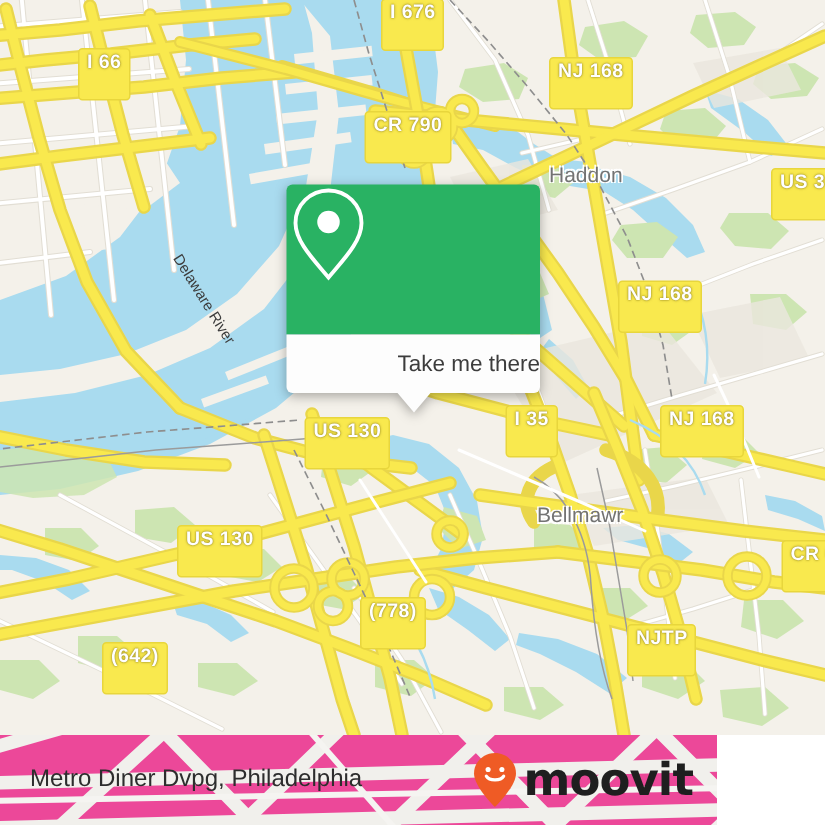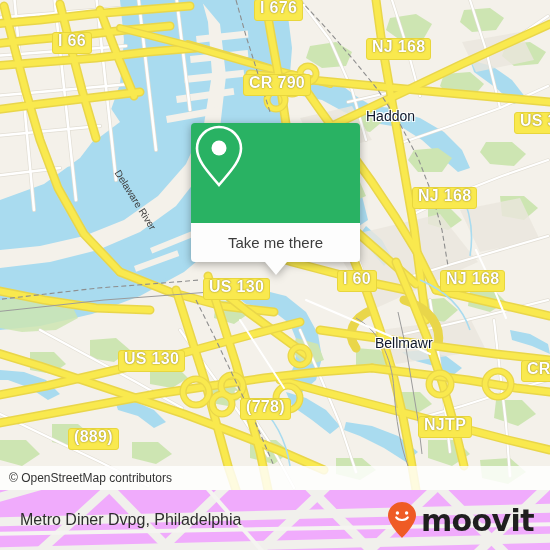--- a/index.html
+++ b/index.html
@@ -18,31 +18,31 @@
   #map svg{position:absolute;left:0;top:0;}
 
   
   .shield{
     position:absolute;
     background:#f9e94e;
     border:1.5px solid #e8d63c;
     border-radius:3px;
     color:#ffffff;
     font-weight:bold;
-    font-size:16px;
+    font-size:13px;
     line-height:13px;
-    padding:1px 5px 6px 5px;
+    padding:1px 5px 19px 5px;
     white-space:nowrap;
     letter-spacing:.3px;
     text-shadow:0 0 2px rgba(120,105,20,.55),0 0 1px rgba(120,105,20,.8);
     box-sizing:border-box;
   }
   .placelbl{
     position:absolute;
-    color:#0f172a;
+    color:#737373;
     font-size:14px;
     white-space:nowrap;
     text-shadow:1px 1px 0 #fff,-1px 1px 0 #fff,1px -1px 0 #fff,-1px -1px 0 #fff;
   }
   .riverlbl{
     position:absolute;
     color:#3c3c3c;
     font-size:10px;
     white-space:nowrap;
     transform-origin:0 0;
@@ -65,37 +65,37 @@
   #popup-top{
     background:#29b263;
     border-radius:4px 4px 0 0;
     height:100px;
     display:flex;align-items:center;justify-content:center;
   }
   #popup-bottom{
     background:#fdfdfd;
     border-radius:0 0 4px 4px;
     height:39px;
-    display:flex;align-items:center;justify-content:center;
+    display:flex;align-items:center;justify-content:flex-end;
   }
   #popup-label{
     font-size:15px;color:#3c3c3c;
   }
   #popup-tail{
     position:absolute;left:50%;top:139px;margin-left:-11px;
     width:0;height:0;
     border-left:11px solid transparent;
     border-right:11px solid transparent;
     border-top:13px solid #fdfdfd;
   }
 
   
   #footer{
-    position:absolute;left:0;top:490px;width:550px;height:60px;
-    background:#f0abfc;overflow:hidden;
+    position:absolute;left:0;top:490px;width:478px;height:60px;
+    background:#ec4899;overflow:hidden;
   }
   #footer-watermark{position:absolute;left:0;top:0;width:550px;height:60px;opacity:1;}
   #footer-text{
     position:absolute;left:20px;top:0;height:60px;
     display:flex;align-items:center;
     font-size:16px;color:#2d2d2d;white-space:nowrap;
   }
   #brand{
     position:absolute;right:16px;top:0;height:60px;
     display:flex;align-items:center;gap:4px;
@@ -424,49 +424,46 @@
       </g>
     </svg>
 
     <div class="shield" style="left:52px;top:32px">I 66</div>
     <div class="shield" style="left:254px;top:-1px">I 676</div>
     <div class="shield" style="left:366px;top:38px">NJ 168</div>
     <div class="shield" style="left:243px;top:74px">CR 790</div>
     <div class="shield" style="left:514px;top:112px">US 30</div>
     <div class="shield" style="left:412px;top:187px">NJ 168</div>
     <div class="shield" style="left:203px;top:278px">US 130</div>
-    <div class="shield" style="left:337px;top:270px">I 60</div>
+    <div class="shield" style="left:337px;top:270px">I 35</div>
     <div class="shield" style="left:440px;top:270px">NJ 168</div>
     <div class="shield" style="left:118px;top:350px">US 130</div>
     <div class="shield" style="left:521px;top:360px">CR 65</div>
     <div class="shield" style="left:240px;top:398px">(778)</div>
-    <div class="shield" style="left:68px;top:428px">(889)</div>
+    <div class="shield" style="left:68px;top:428px">(642)</div>
     <div class="shield" style="left:418px;top:416px">NJTP</div>
 
     <div class="placelbl" style="left:366px;top:108px">Haddon</div>
-    <div class="placelbl" style="left:375px;top:335px">Bellmawr</div>
+    <div class="placelbl" style="left:358px;top:335px">Bellmawr</div>
 
     <div class="riverlbl" style="left:122px;top:168px;transform:rotate(58deg)">Delaware River</div>
 
     <div id="popup">
       <div id="popup-top">
         <svg width="56" height="66" viewBox="0 0 56 66">
           <path d="M28 4 C16 4 6 13.6 6 25.6 C6 38 18 50 28 62 C38 50 50 38 50 25.6 C50 13.6 40 4 28 4 Z" fill="none" stroke="#ffffff" stroke-width="2.6"></path>
           <circle cx="28" cy="25" r="7.5" fill="#ffffff"></circle>
         </svg>
       </div>
       <div id="popup-bottom">
         <span id="popup-label">Take me there</span>
       </div>
       <div id="popup-tail"></div>
     </div>
 
-    <div id="attrib">
-      <span>© OpenStreetMap contributors</span>
-    </div>
   </div>
 
   <div id="footer">
     <svg id="footer-watermark" width="550" height="60" viewBox="0 0 550 60">
       <g stroke="#f1f0ec" stroke-width="9" fill="none" stroke-linecap="round">
         <path d="M-10,10 L60,-10"></path>
         <path d="M30,70 L120,-12"></path>
         <path d="M150,70 L235,-12"></path>
         <path d="M250,70 L336,-12"></path>
         <path d="M360,70 L446,-12"></path>

